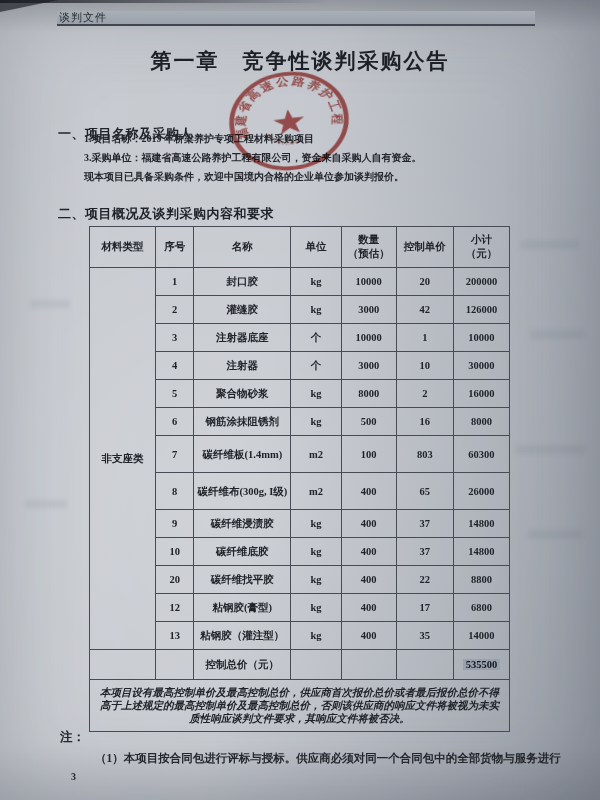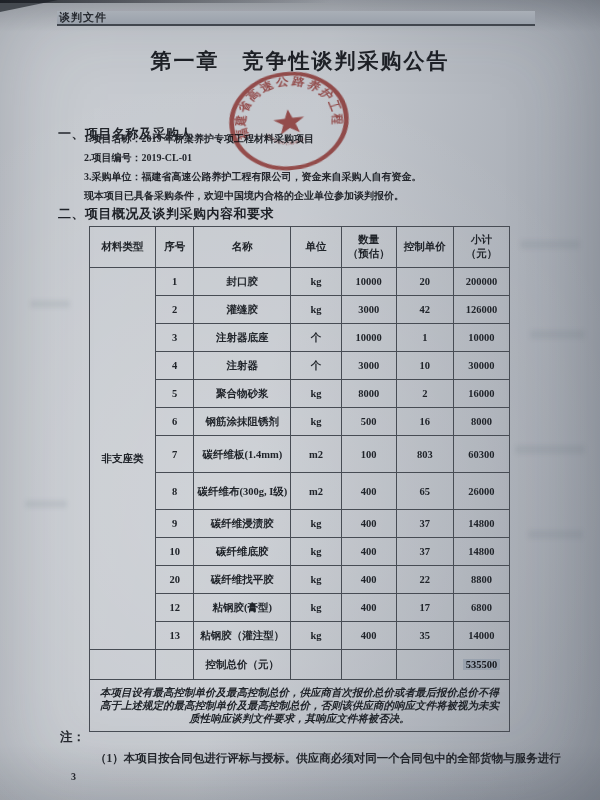--- a/index.html
+++ b/index.html
@@ -30,21 +30,21 @@
     background:linear-gradient(90deg, rgba(24,27,33,.85), rgba(24,27,33,0));
   }
   .smudge{position:absolute;z-index:2;background:rgba(82,94,112,0.10);filter:blur(2px);border-radius:3px;}
 
   .header-band{
     position:absolute;left:57px;top:11px;width:478px;height:13px;z-index:4;
     background:linear-gradient(180deg,#a9afb7,#9aa1ab);
     border-bottom:2.5px solid #41464e;
   }
   .header-band span{
-    display:block;font-size:11px;font-weight:bold;line-height:13px;
+    display:block;font-size:11px;font-weight:normal;line-height:13px;
     letter-spacing:1px;color:#262a30;padding-left:2px;
   }
   .doc-title{
     position:absolute;left:0;top:47px;width:100%;text-align:center;z-index:4;
     font-size:21px;font-weight:bold;letter-spacing:2px;color:#1d2026;
   }
   .sec-heading{position:absolute;z-index:4;font-size:13px;font-weight:bold;letter-spacing:0.5px;color:#1f2228;}
   .sec1-heading{left:58px;top:125px;}
   .sec2-heading{left:58px;top:205px;}
   .sec1-lines{position:absolute;left:84px;top:129px;z-index:4;font-size:10px;line-height:19px;color:#23262c;font-weight:600;}
@@ -108,21 +108,20 @@
   </text>
   <text font-size="6" fill="#b13f3b" letter-spacing="0.4">
     <textPath href="#seal-arc-bottom" startOffset="0">35010201984645</textPath>
   </text>
   <polygon fill="#b13f3b" points="70,55 74,66.5 86.2,66.7 76.5,74.1 80,85.8 70,78.8 60,85.8 63.5,74.1 53.8,66.7 66,66.5"></polygon>
 </svg>
 
 <div class="sec-heading sec1-heading">一、项目名称及采购人</div>
 <div class="sec1-lines">
   <div>1.项目名称：2019 年桥梁养护专项工程材料采购项目</div>
-  <div>2.项目编号：2019-CL-01</div>
   <div>3.采购单位：福建省高速公路养护工程有限公司，资金来自采购人自有资金。</div>
   <div>现本项目已具备采购条件，欢迎中国境内合格的企业单位参加谈判报价。</div>
 </div>
 
 <div class="sec-heading sec2-heading">二、项目概况及谈判采购内容和要求</div>
 
 <table class="materials">
   <colgroup>
     <col style="width:66px">
       <col style="width:38px">

